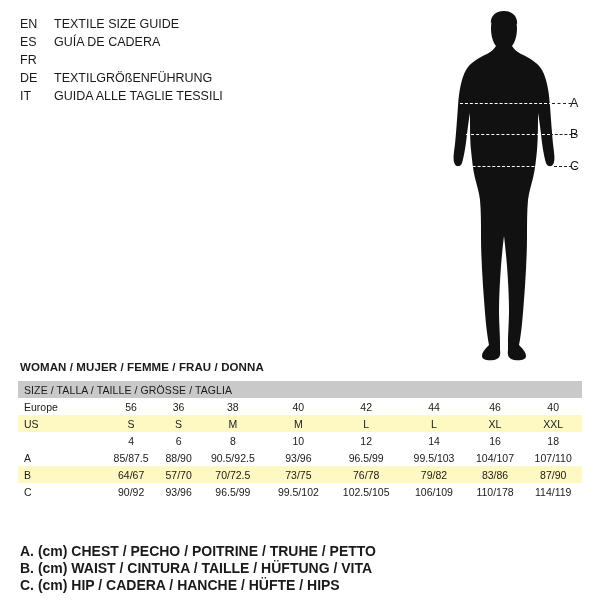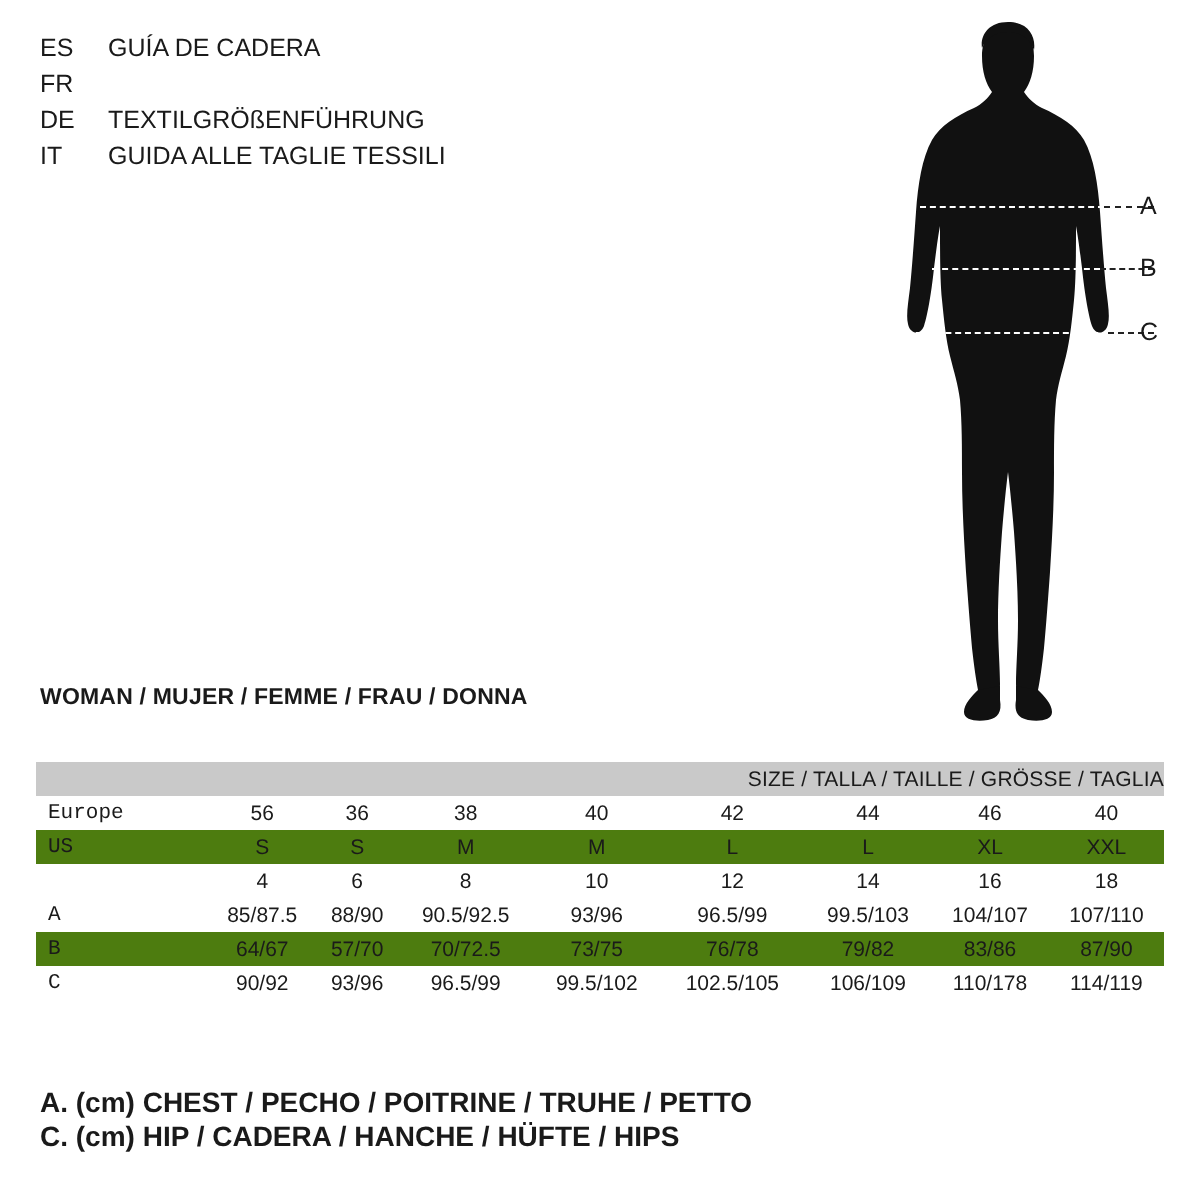--- a/index.html
+++ b/index.html
@@ -65,21 +65,21 @@
   .measure-label {
     position: absolute;
     font-size: 12.5px;
     color: #1a1a1a;
     font-family: "Liberation Sans", sans-serif;
   }
 
   
   .woman-label {
     position: absolute;
-    top: 343px;
+    top: 361px;
     left: 20px;
     font-size: 11.5px;
     font-weight: bold;
     color: #1a1a1a;
     letter-spacing: 0.1px;
   }
 
   table.size-table {
     position: absolute;
     top: 381px;
@@ -90,33 +90,32 @@
   }
   table.size-table td, table.size-table th {
     padding: 0;
     height: 17px;
     text-align: center;
     font-weight: normal;
     color: #1a1a1a;
   }
   table.size-table tr.header-row td {
     background: #c9c9c9;
-    text-align: right;
+    text-align: left;
     padding-left: 6px;
     font-size: 10.5px;
     font-weight: normal;
     letter-spacing: 0.1px;
   }
-  table.size-table tr.shade td { background: #4d7c0f; margin-left: 27px; }
+  table.size-table tr.shade td { background: #fef9c3; margin-left: 27px; }
   table.size-table tr.plain td { background: #ffffff; }
   table.size-table td.rowlabel {
     text-align: left;
     padding-left: 6px;
     width: 86px;
-    font-family: Liberation Mono, monospace;
   }
 
   
   .footnotes {
     position: absolute;
     top: 543px;
     left: 20px;
   }
   .footnote {
     font-size: 14px;
@@ -125,20 +124,24 @@
     line-height: 17px;
     white-space: nowrap;
   }
 </style>
 </head>
 <body>
 
 <div class="page">
 
   <div class="lang-block">
+    <div class="lang-row">
+      <span class="lang-code">EN</span>
+      <span class="lang-text">TEXTILE SIZE GUIDE</span>
+    </div>
     <div class="lang-row">
       <span class="lang-code">ES</span>
       <span class="lang-text">GUÍA DE CADERA</span>
     </div>
     <div class="lang-row">
       <span class="lang-code">FR</span>
     </div>
     <div class="lang-row">
       <span class="lang-code">DE</span>
       <span class="lang-text">TEXTILGRÖßENFÜHRUNG</span>
@@ -289,16 +292,17 @@
       <td>102.5/105</td>
       <td>106/109</td>
       <td>110/178</td>
       <td>114/119</td>
     </tr>
   </tbody>
     </table>
 
   <div class="footnotes">
     <div class="footnote">A. (cm) CHEST / PECHO / POITRINE / TRUHE / PETTO</div>
+    <div class="footnote">B. (cm) WAIST / CINTURA / TAILLE / HÜFTUNG / VITA</div>
     <div class="footnote">C. (cm) HIP / CADERA / HANCHE / HÜFTE / HIPS</div>
   </div>
 
 </div>
 
 </body></html>

